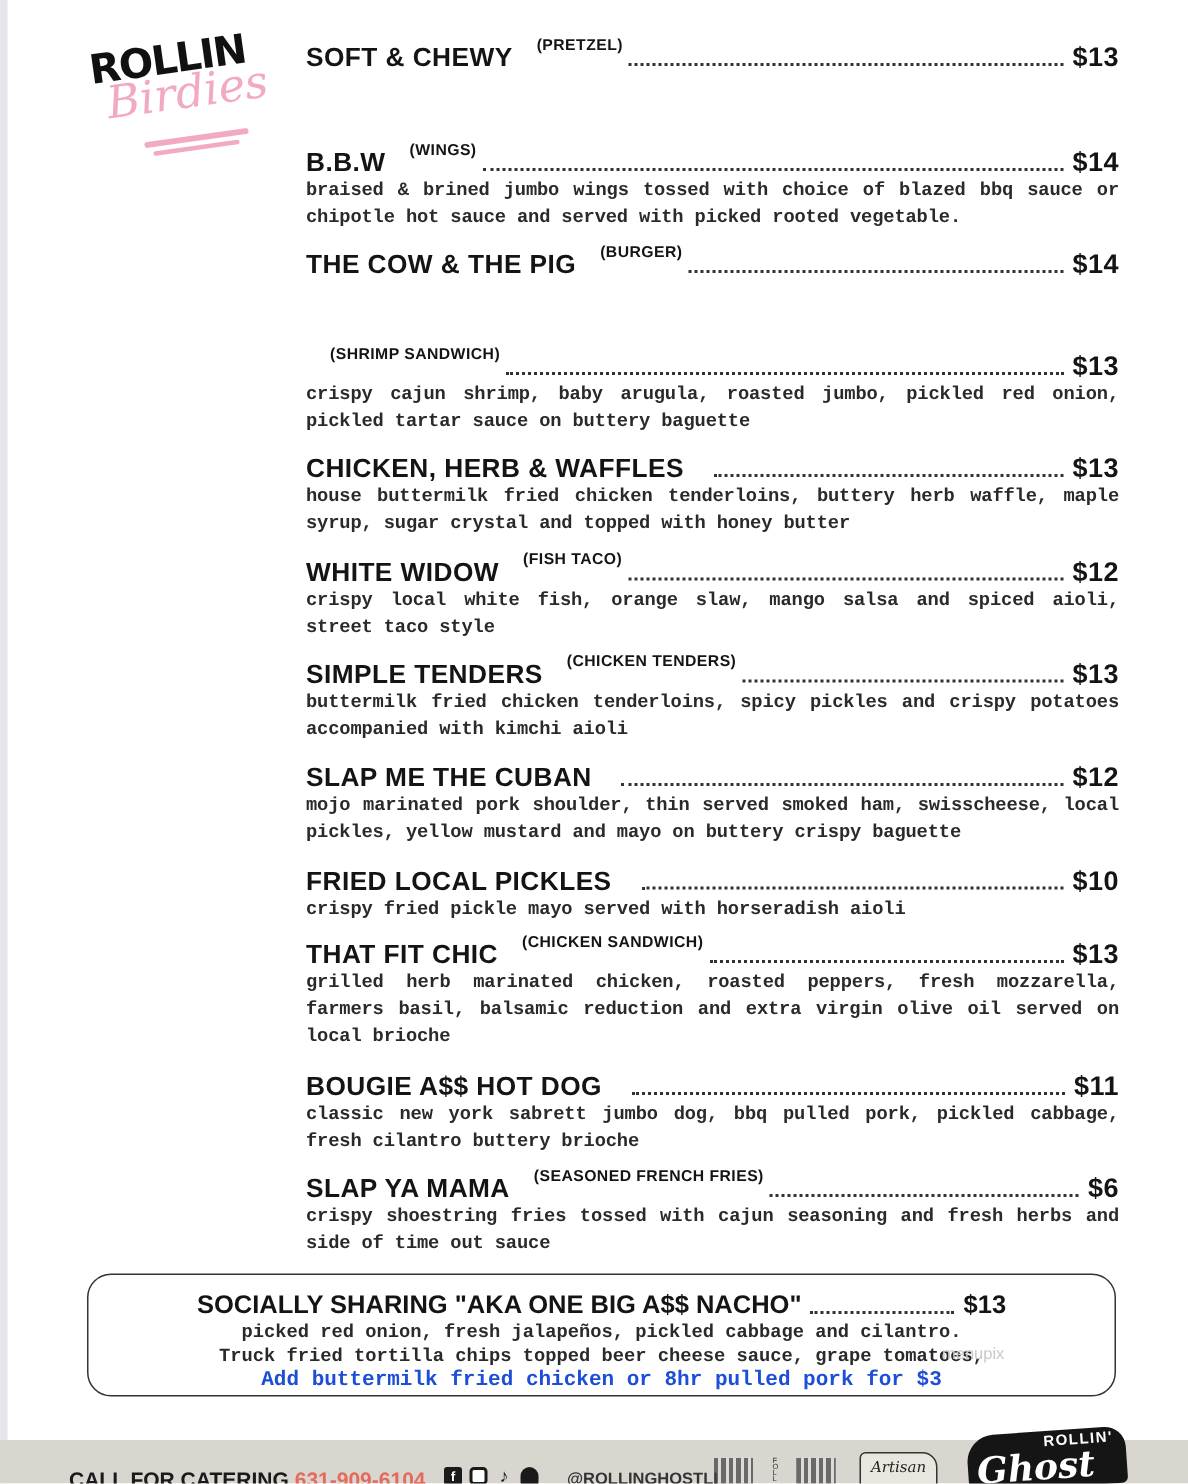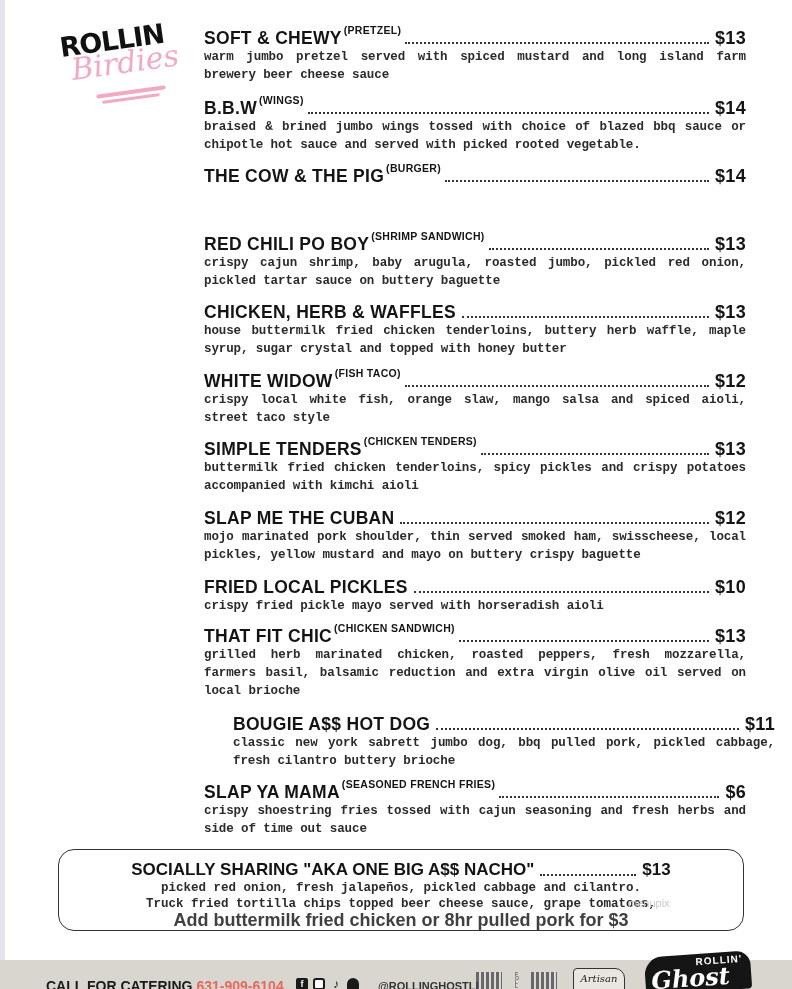--- a/index.html
+++ b/index.html
@@ -30,21 +30,21 @@
   .menu { position: absolute; left: 204px; top: 26px; width: 542px; }
   .item { position: relative; }
   .item-head {
     display: flex; align-items: flex-end; height: 22px;
     font-family: "Liberation Sans", sans-serif; font-weight: bold; font-size: 17.5px;
     color: #141414; letter-spacing: 0.3px;
   }
   .item-name { white-space: nowrap; line-height: 20px; }
   .item-sub {
     font-family: "Liberation Sans", sans-serif; font-weight: bold; font-size: 10.5px;
-    align-self: flex-start; margin-left: 2px; white-space: nowrap; line-height: 12px; margin-top: -2px;
+    align-self: flex-start; margin-left: 16px; white-space: nowrap; line-height: 12px; margin-top: -2px;
   }
   .leader {
     flex: 1; border-bottom: 2px dotted #333; margin: 0 6px 4px 4px; height: 1px;
   }
   .item-price { white-space: nowrap; line-height: 20px; font-size: 18px; }
   .item-desc {
     font-family: "Liberation Mono", monospace; font-size: 12.5px; line-height: 18px;
     color: #2a2a2a; text-align: justify; font-weight: bold; letter-spacing: -0.1px;
   }
   .share-box {
@@ -54,22 +54,22 @@
   .share-head {
     display: flex; align-items: flex-end; justify-content: center; margin: 10px auto 0; width: 580px;
     font-family: "Liberation Sans", sans-serif; font-weight: bold; font-size: 17px; color: #141414;
   }
   .share-head .leader { flex: 0 0 96px; margin: 0 6px 4px 6px; }
   .share-desc {
     font-family: "Liberation Mono", monospace; font-size: 12.5px; line-height: 16px; font-weight: bold;
     color: #2a2a2a; margin-top: 0px;
   }
   .share-addon {
-    font-family: Liberation Sans, sans-serif; font-size: 18px; line-height: 16px; font-weight: bold;
-    color: #404040;
+    font-family: Liberation Mono, monospace; font-size: 14px; line-height: 16px; font-weight: bold;
+    color: #1d4ed8;
   }
   .footer {
     position: absolute; left: 0; top: 960px; width: 792px; height: 29px; background: #d9d6d0;
     font-family: "Liberation Sans", sans-serif;
   }
   .footer .catering {
     position: absolute; left: 46px; top: 18px; font-size: 14px; font-weight: bold; color: #1a1a1a; white-space: nowrap;
   }
   .footer .phone { color: #e46a5b; margin-left: 4px; }
   .footer .socials { position: absolute; left: 296px; top: 18px; display: flex; gap: 5px; }
@@ -107,42 +107,40 @@
 </div>
 
 <div class="menu" id="menu">
     <div class="item" style="position: absolute; top: 0px; left: 0px; width: 542px;">
       <div class="item-head">
         <span class="item-name">SOFT &amp; CHEWY</span>
         <span class="item-sub">(PRETZEL)</span>
         <span class="leader"></span>
         <span class="item-price">$13</span>
       </div>
-      <div class="item-desc">warm jumbo pretzel served with spiced mustard and long island farm brewery beer cheese sauce</div>
     </div>
     <div class="item" style="position: absolute; top: 70px; left: 0px; width: 542px;">
       <div class="item-head">
         <span class="item-name">B.B.W</span>
         <span class="item-sub">(WINGS)</span>
         <span class="leader"></span>
         <span class="item-price">$14</span>
       </div>
       <div class="item-desc">braised &amp; brined jumbo wings tossed with choice of blazed bbq sauce or chipotle hot sauce and served with picked rooted vegetable.</div>
     </div>
     <div class="item" style="position: absolute; top: 138px; left: 0px; width: 542px;">
       <div class="item-head">
         <span class="item-name">THE COW &amp; THE PIG</span>
         <span class="item-sub">(BURGER)</span>
         <span class="leader"></span>
         <span class="item-price">$14</span>
       </div>
     </div>
     <div class="item" style="position: absolute; top: 206px; left: 0px; width: 542px;">
       <div class="item-head">
-        <span class="item-name">RED CHILI PO BOY</span>
         <span class="item-sub">(SHRIMP SANDWICH)</span>
         <span class="leader"></span>
         <span class="item-price">$13</span>
       </div>
       <div class="item-desc">crispy cajun shrimp, baby arugula, roasted jumbo, pickled red onion, pickled tartar sauce on buttery baguette</div>
     </div>
     <div class="item" style="position: absolute; top: 274px; left: 0px; width: 542px;">
       <div class="item-head">
         <span class="item-name">CHICKEN, HERB &amp; WAFFLES</span>
         <span class="item-sub"></span>
@@ -189,21 +187,21 @@
     </div>
     <div class="item" style="position: absolute; top: 598px; left: 0px; width: 542px;">
       <div class="item-head">
         <span class="item-name">THAT FIT CHIC</span>
         <span class="item-sub">(CHICKEN SANDWICH)</span>
         <span class="leader"></span>
         <span class="item-price">$13</span>
       </div>
       <div class="item-desc">grilled herb marinated chicken, roasted peppers, fresh mozzarella, farmers basil, balsamic reduction and extra virgin olive oil served on local brioche</div>
     </div>
-    <div class="item" style="position: absolute; top: 686px; left: 0px; width: 542px; margin-left: 29px;">
+    <div class="item" style="position: absolute; top: 686px; left: 0px; width: 542px;">
       <div class="item-head">
         <span class="item-name">BOUGIE A$$ HOT DOG</span>
         <span class="item-sub"></span>
         <span class="leader"></span>
         <span class="item-price">$11</span>
       </div>
       <div class="item-desc">classic new york sabrett jumbo dog, bbq pulled pork, pickled cabbage, fresh cilantro buttery brioche</div>
     </div>
     <div class="item" style="position: absolute; top: 754px; left: 0px; width: 542px;">
       <div class="item-head">

